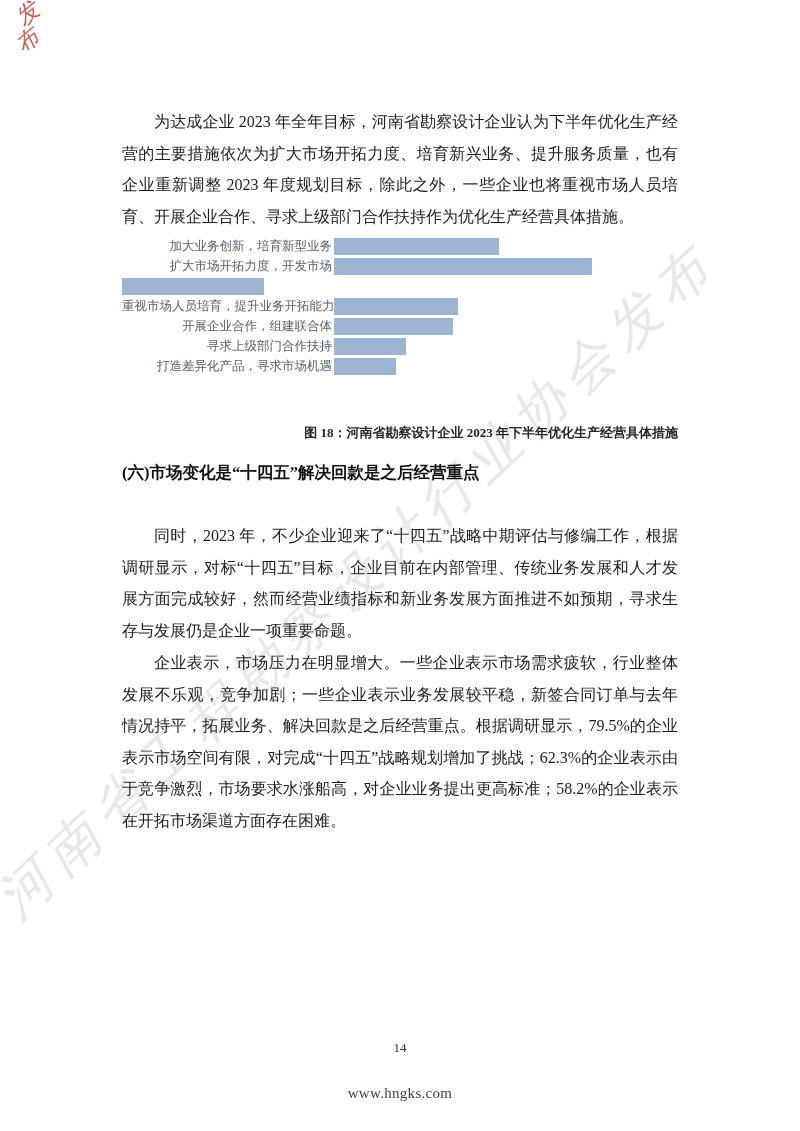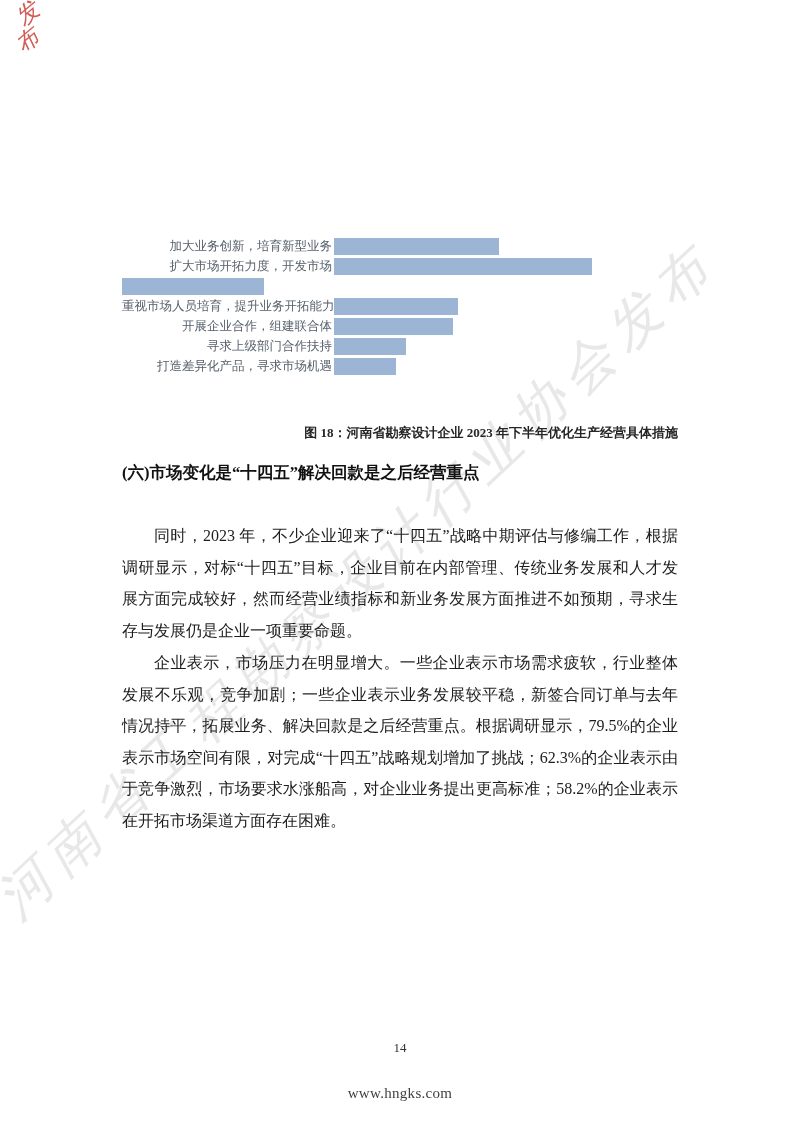--- a/index.html
+++ b/index.html
@@ -125,20 +125,21 @@
 
   <div class="watermark">河南省工程勘察设计行业协会发布</div>
 
   <div class="corner-marks">
     <span>发</span>
     <span>布</span>
   </div>
 
   <div class="content-layer">
 
+    <p class="para para-1">为达成企业 2023 年全年目标，河南省勘察设计企业认为下半年优化生产经营的主要措施依次为扩大市场开拓力度、培育新兴业务、提升服务质量，也有企业重新调整 2023 年度规划目标，除此之外，一些企业也将重视市场人员培育、开展企业合作、寻求上级部门合作扶持作为优化生产经营具体措施。</p>
 
     <div class="chart">
       <div>
           <div class="chart-row">
             <span class="chart-label">加大业务创新，培育新型业务</span>
             <span class="chart-track">
               <span class="chart-bar" style="width: 165.12px; background: rgb(156, 181, 213);"></span>
             </span>
           </div>
           <div class="chart-row">

